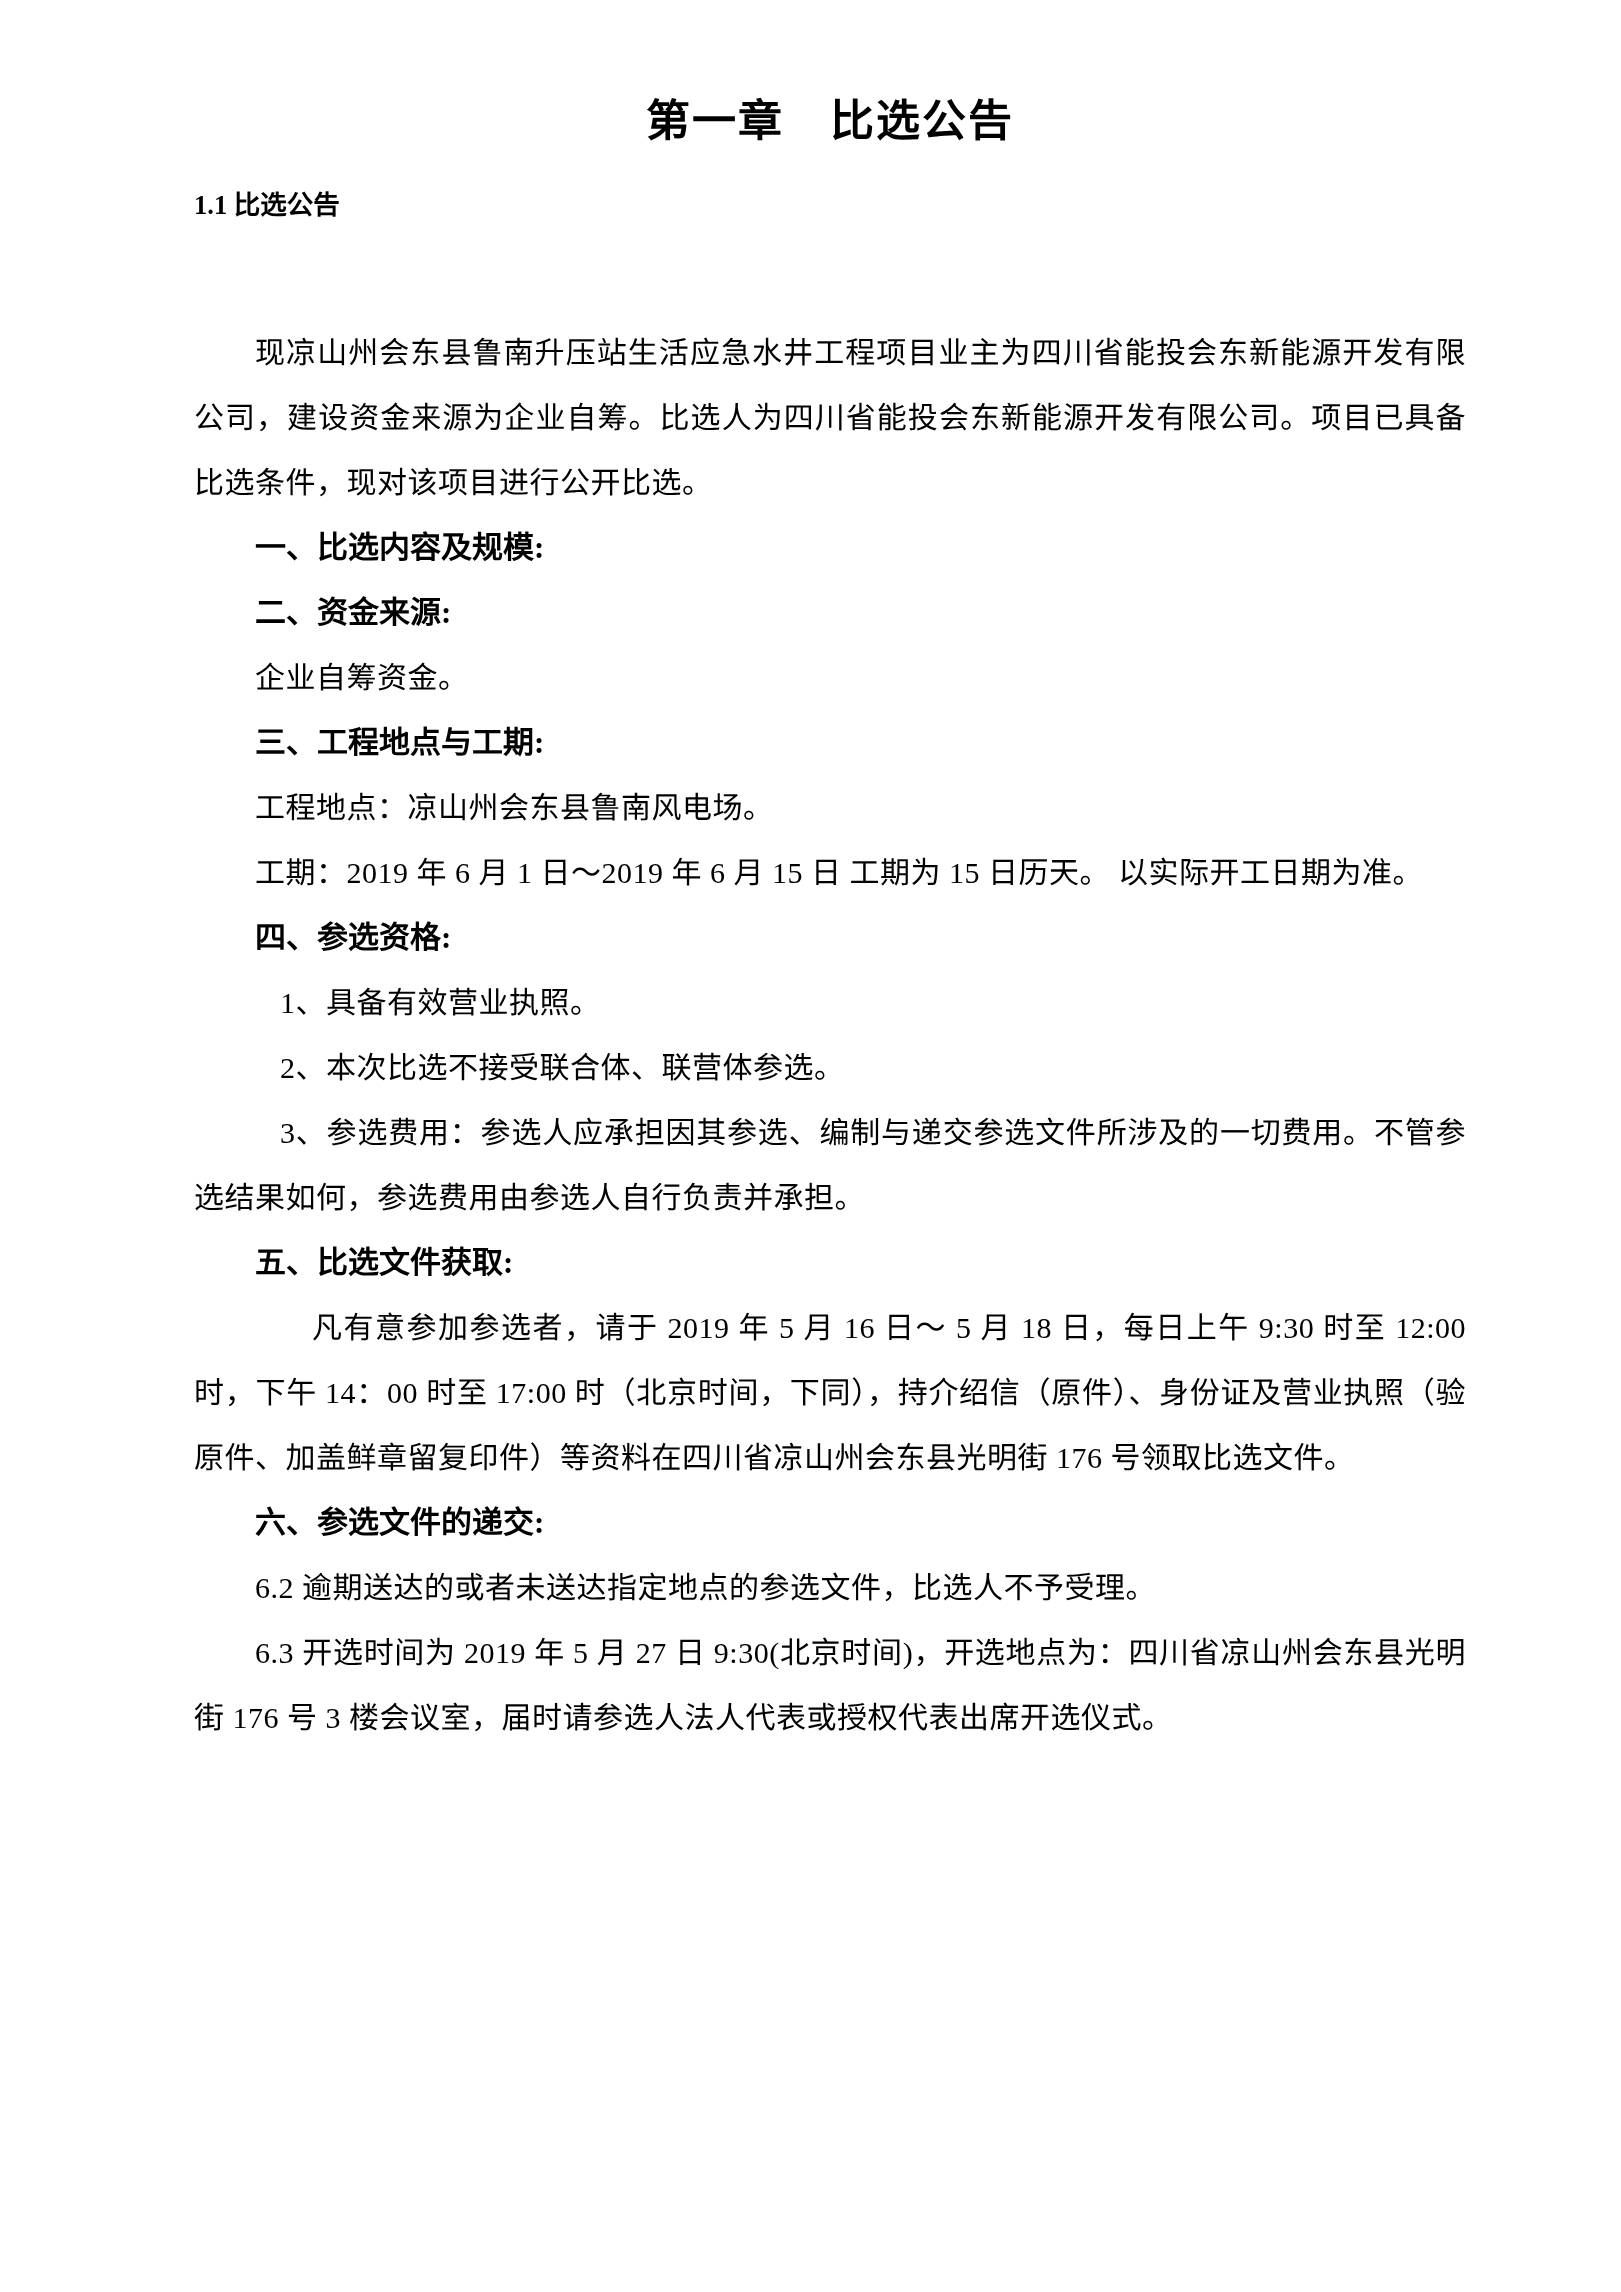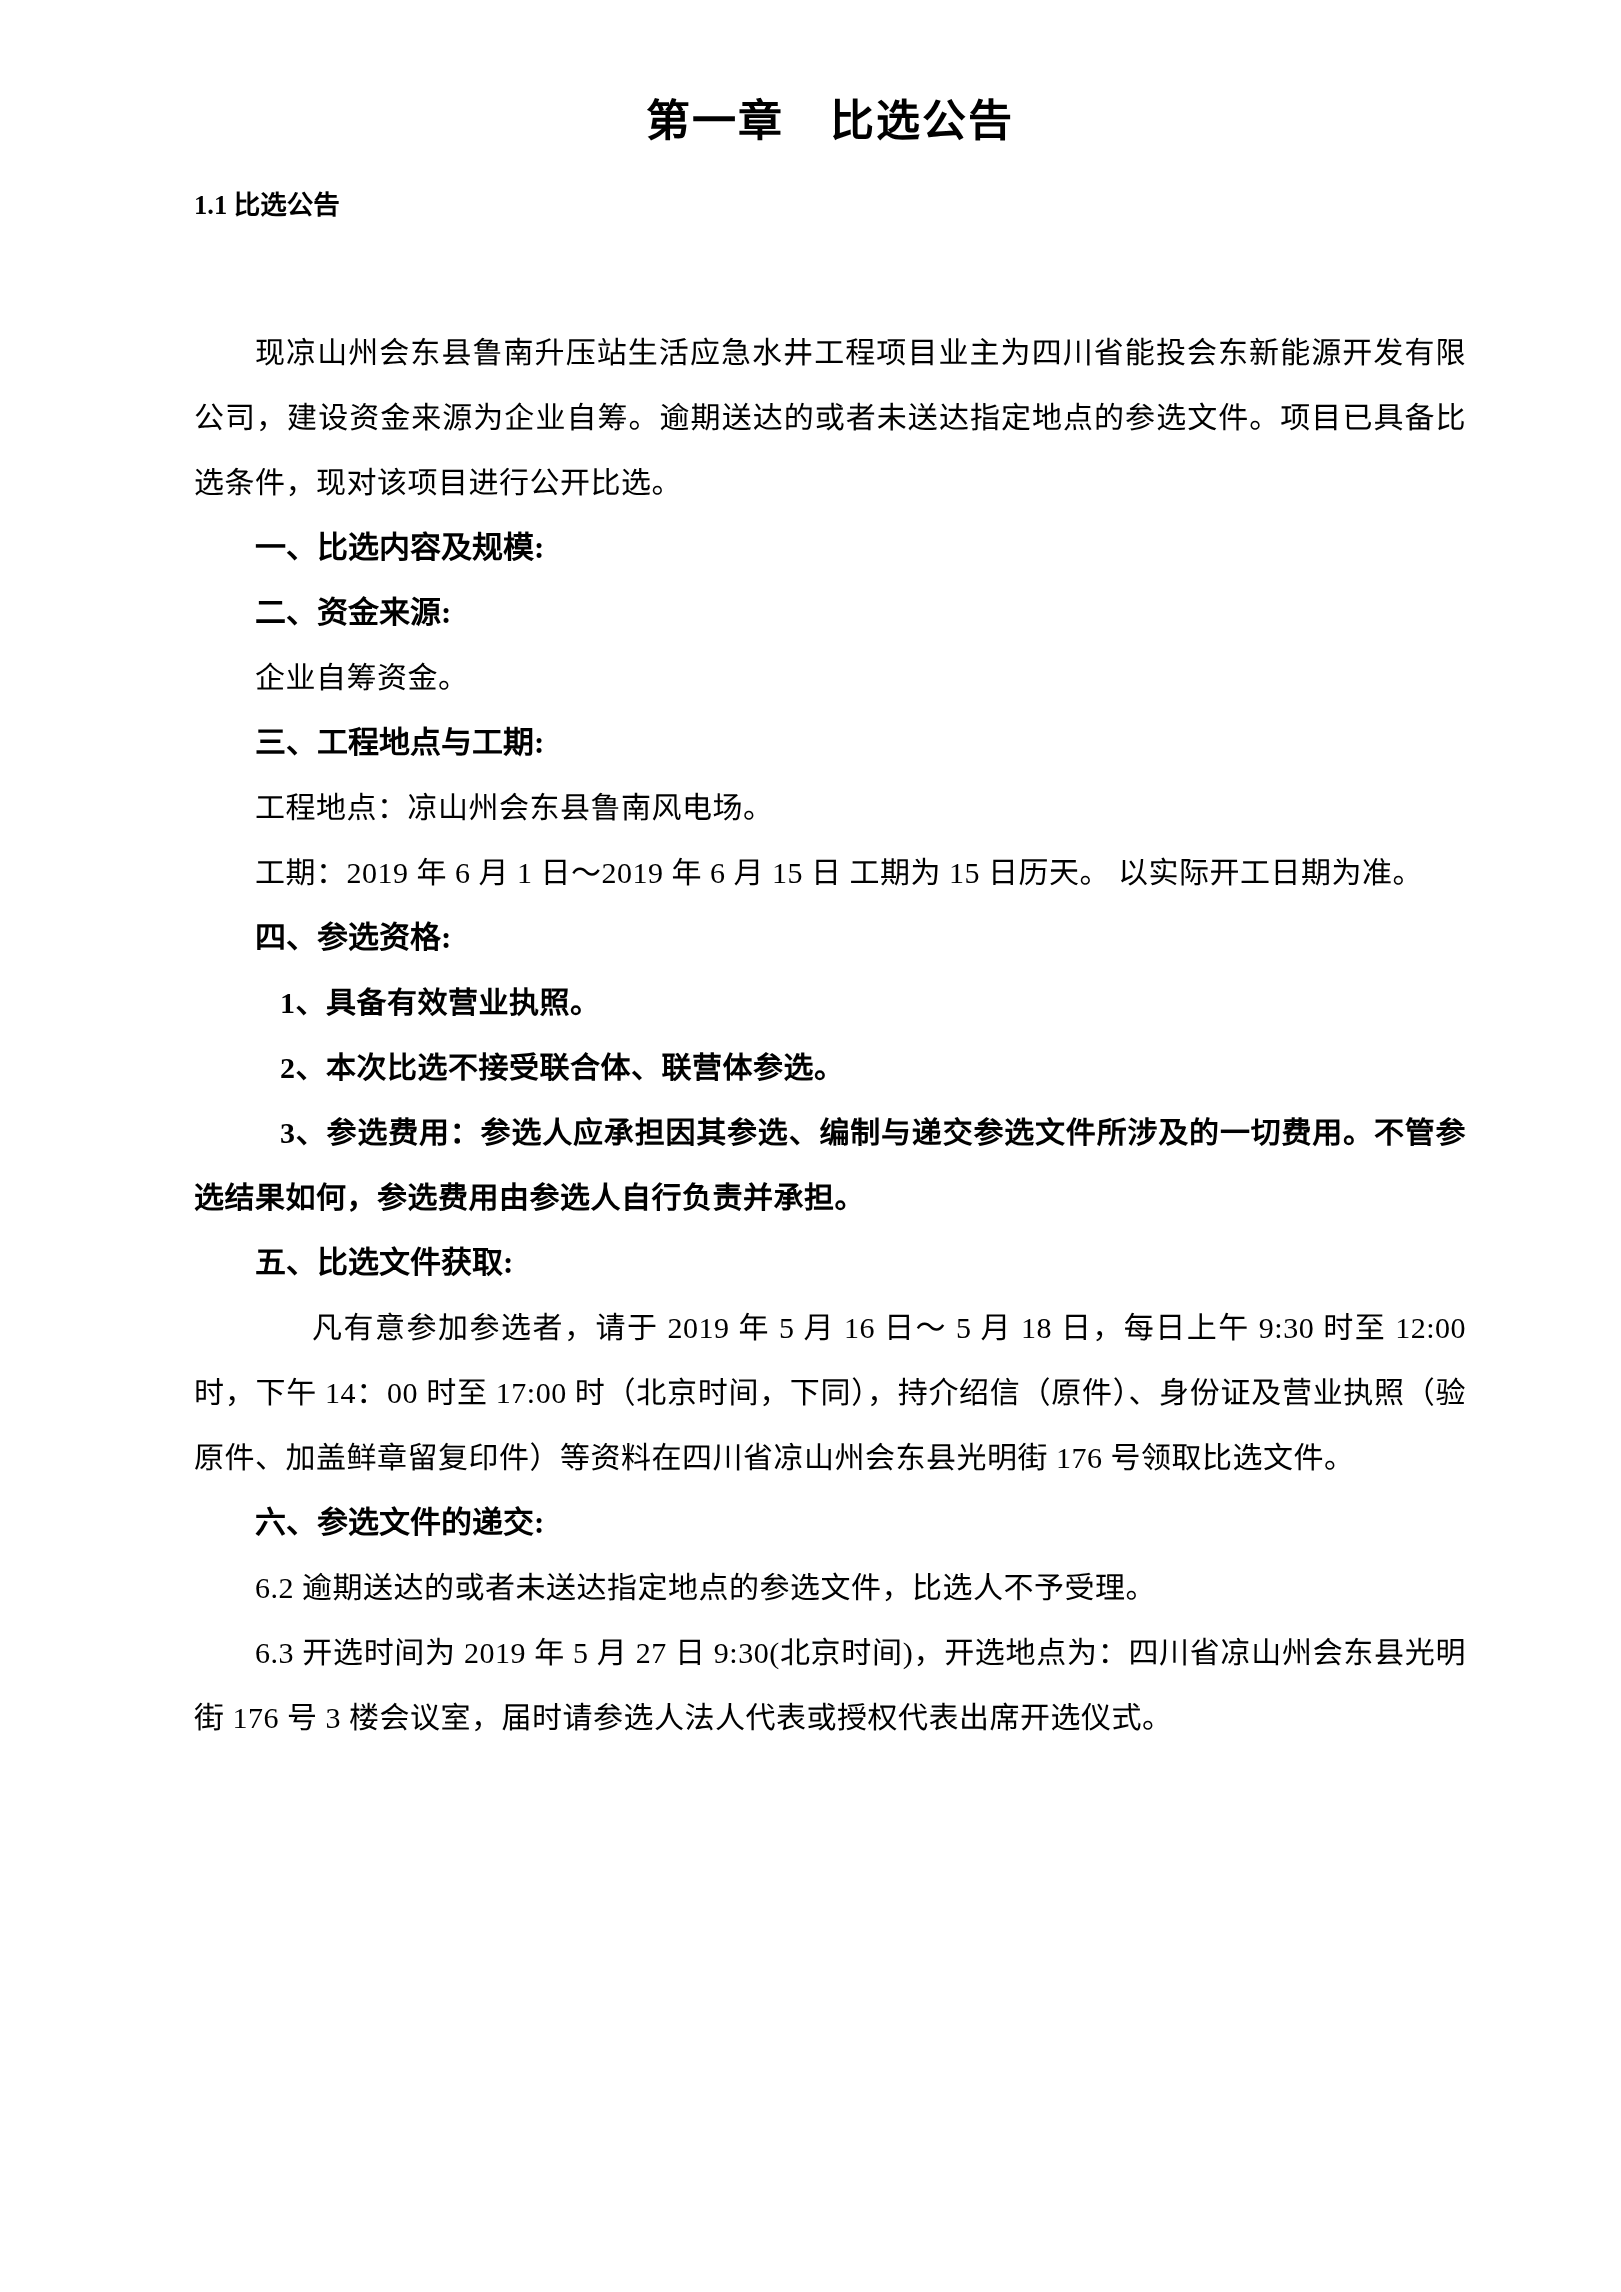--- a/index.html
+++ b/index.html
@@ -40,33 +40,33 @@
     text-indent: 61px;
   }
   p.body {
     font-size: 30px;
     line-height: 65px;
     margin: 0;
     text-align: justify;
     letter-spacing: 0.5px;
   }
   .indent-2 { text-indent: 61px; }
-  .indent-3 { text-indent: 86px; font-weight: bold; }
+  .indent-3 { text-indent: 86px; }
   .indent-4 { text-indent: 118px; }
 </style>
 </head>
 <body>
 
 <div class="page">
 
   <h1 class="chapter-title">第一章　比选公告</h1>
 
   <h2 class="h11">1.1 比选公告</h2>
 
-  <p class="body indent-2">现凉山州会东县鲁南升压站生活应急水井工程项目业主为四川省能投会东新能源开发有限公司，建设资金来源为企业自筹。逾期送达的或者未送达指定地点的参选文件。项目已具备比选条件，现对该项目进行公开比选。</p>
+  <p class="body indent-2">现凉山州会东县鲁南升压站生活应急水井工程项目业主为四川省能投会东新能源开发有限公司，建设资金来源为企业自筹。比选人为四川省能投会东新能源开发有限公司。项目已具备比选条件，现对该项目进行公开比选。</p>
 
   <h3 class="sec-heading">一、比选内容及规模:</h3>
 
   <h3 class="sec-heading">二、资金来源:</h3>
   <p class="body indent-2">企业自筹资金。</p>
 
   <h3 class="sec-heading">三、工程地点与工期:</h3>
   <p class="body indent-2">工程地点：凉山州会东县鲁南风电场。</p>
   <p class="body indent-2">工期：2019 年 6 月 1 日～2019 年 6 月 15 日 工期为 15 日历天。 以实际开工日期为准。</p>
 

